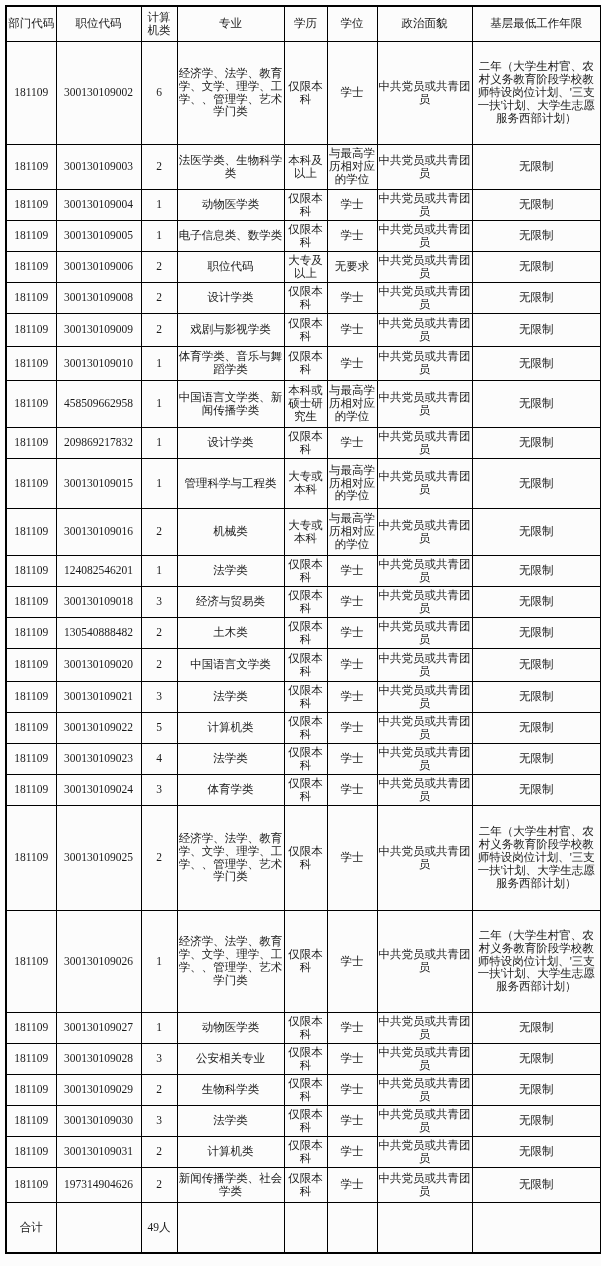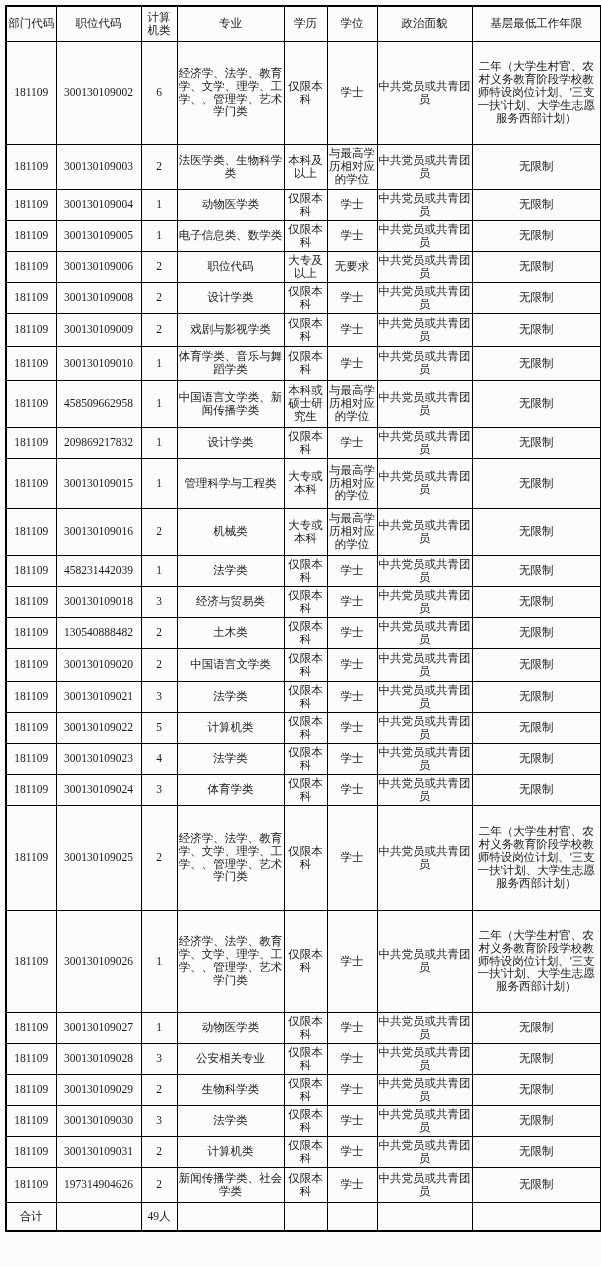--- a/index.html
+++ b/index.html
@@ -29,21 +29,21 @@
     font-weight: normal;
     font-size: 11.5px;
     line-height: 1.12;
     text-align: center;
     vertical-align: middle;
     padding: 1px;
     word-break: break-all;
     overflow: hidden;
   }
   table.jobs thead tr { height: 35px; }
-  table.jobs tfoot tr { height: 29px; }
+  table.jobs tfoot tr { height: 51px; }
   
   col.c0 { width: 50px; }
   col.c1 { width: 85px; }
   col.c2 { width: 36px; }
   col.c3 { width: 107px; }
   col.c4 { width: 43px; }
   col.c5 { width: 50px; }
   col.c6 { width: 95px; }
   col.c7 { width: 129px; }
 </style>
@@ -190,21 +190,21 @@
           <td>300130109016</td>
           <td>2</td>
           <td>机械类</td>
           <td>大专或本科</td>
           <td>与最高学历相对应的学位</td>
           <td>中共党员或共青团员</td>
           <td>无限制</td>
         </tr>
         <tr style="height: 31px;">
           <td>181109</td>
-          <td>458231442039</td>
+          <td>124082546201</td>
           <td>1</td>
           <td>法学类</td>
           <td>仅限本科</td>
           <td>学士</td>
           <td>中共党员或共青团员</td>
           <td>无限制</td>
         </tr>
         <tr style="height: 31px;">
           <td>181109</td>
           <td>300130109018</td>

